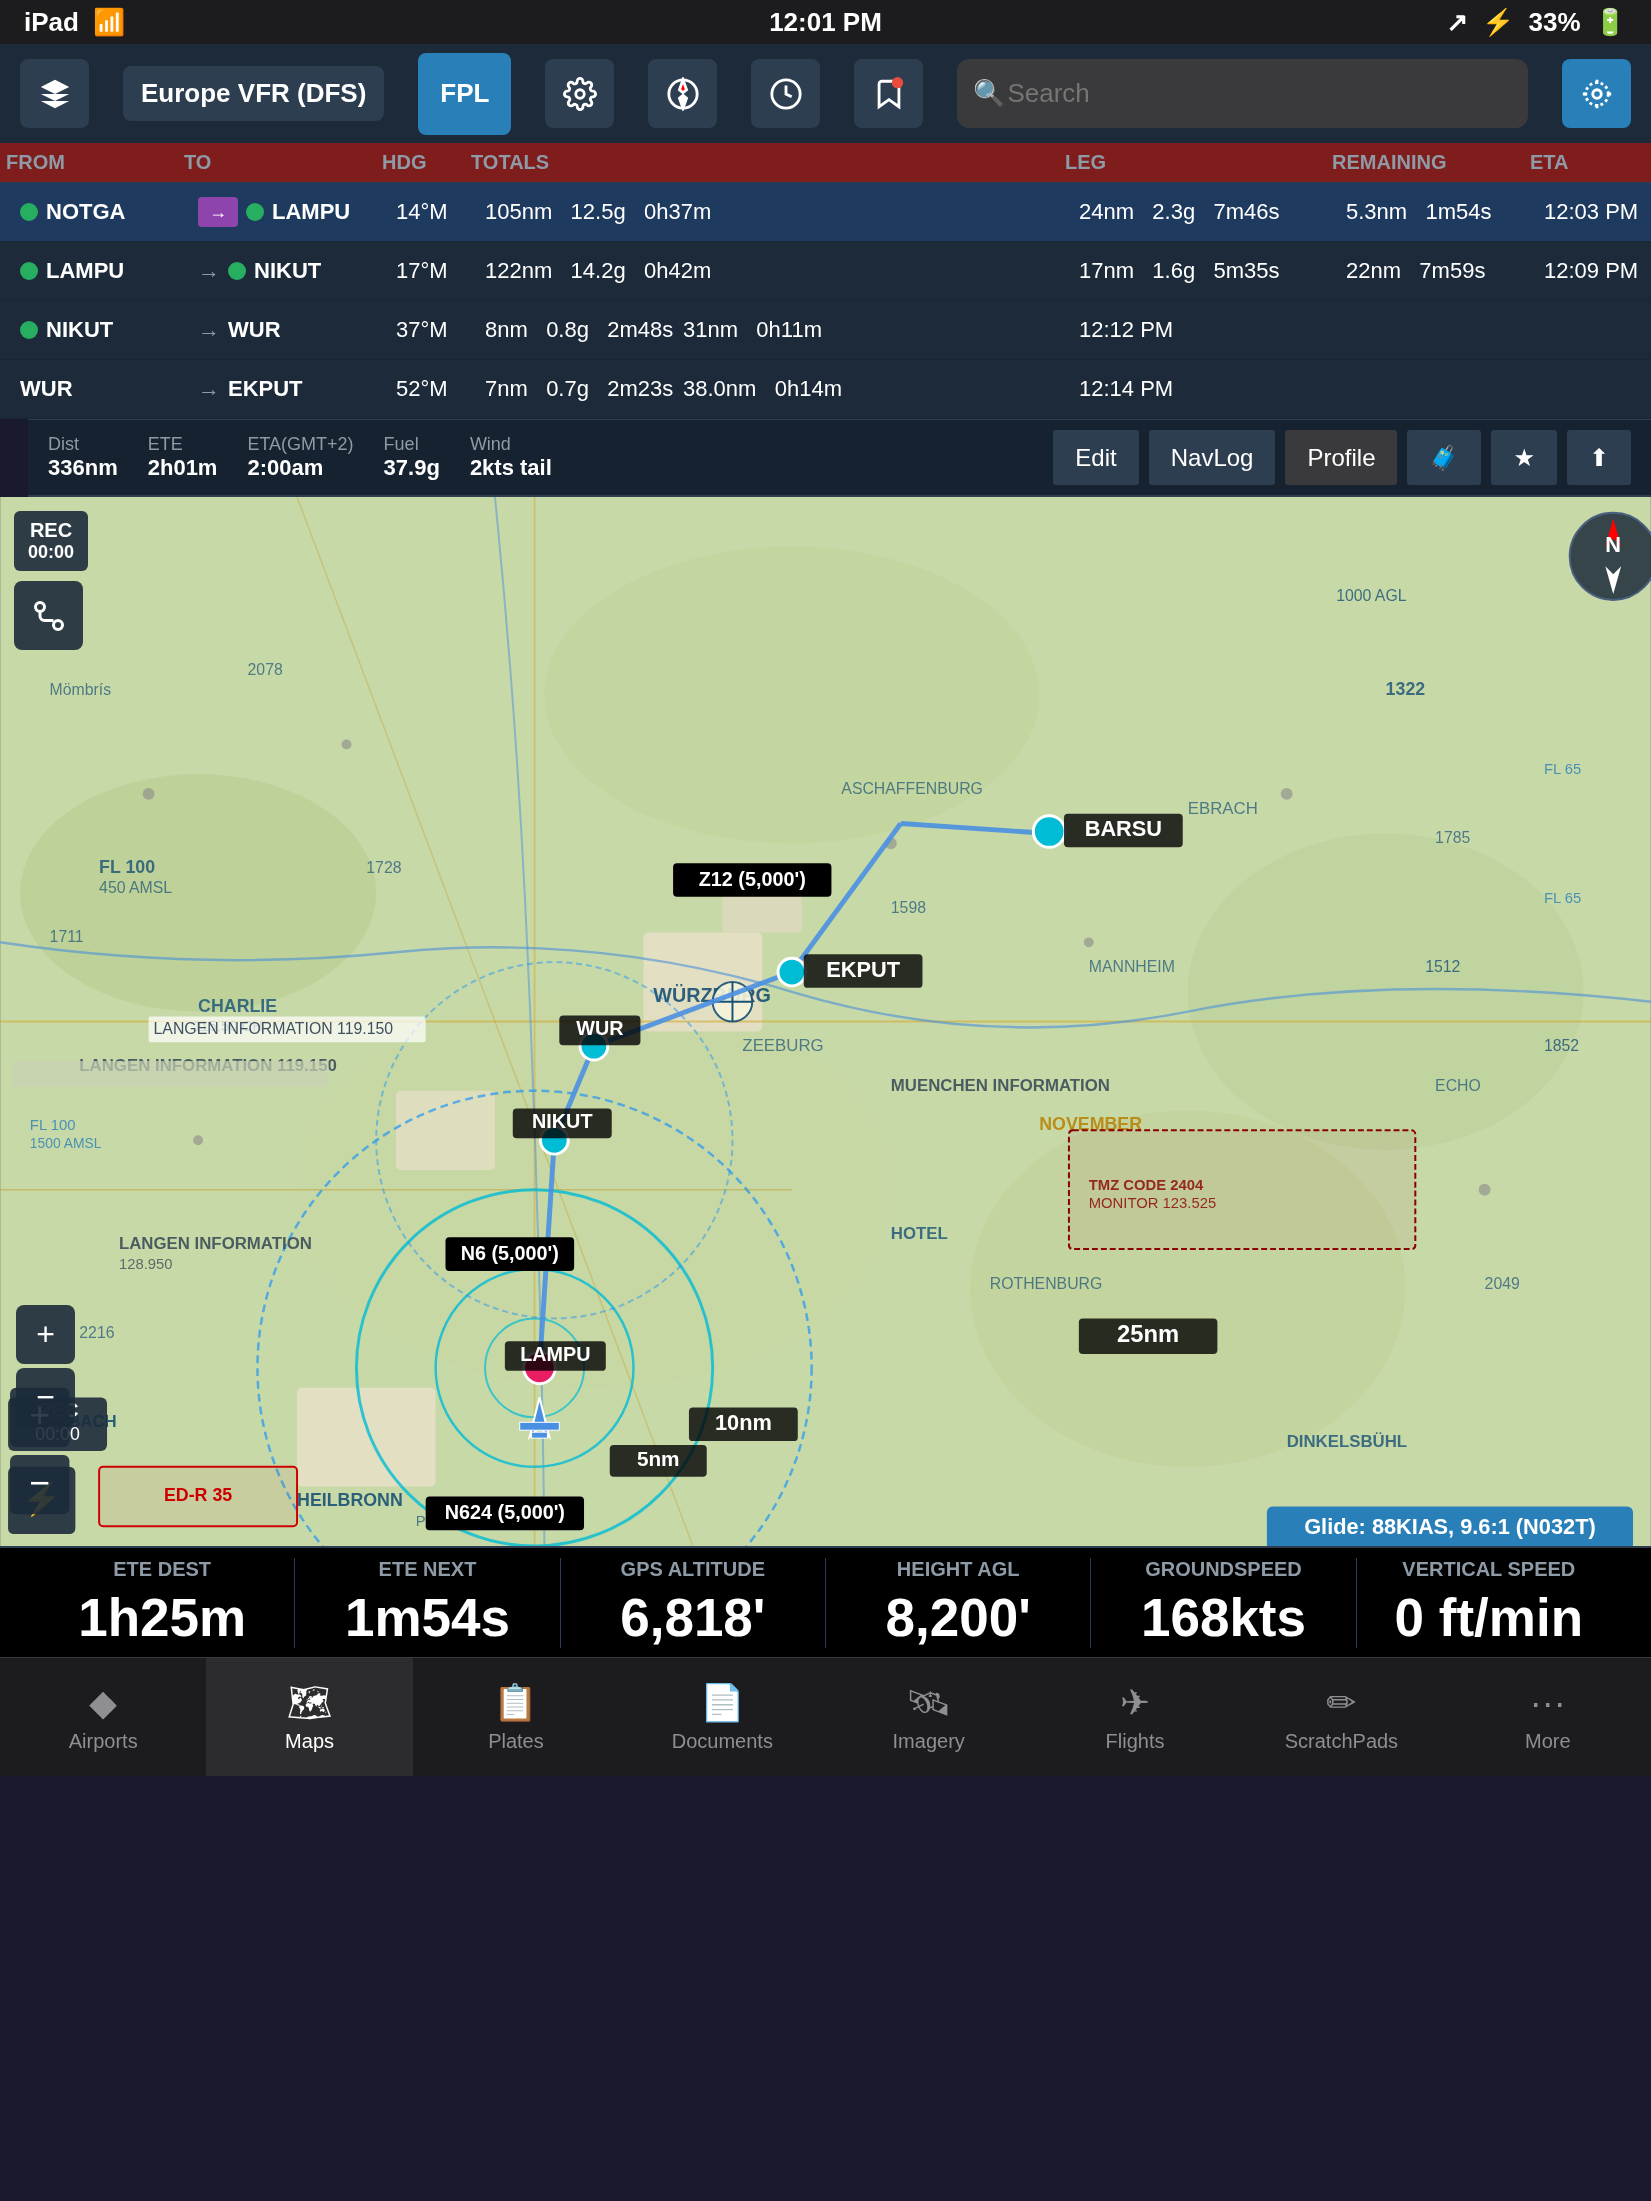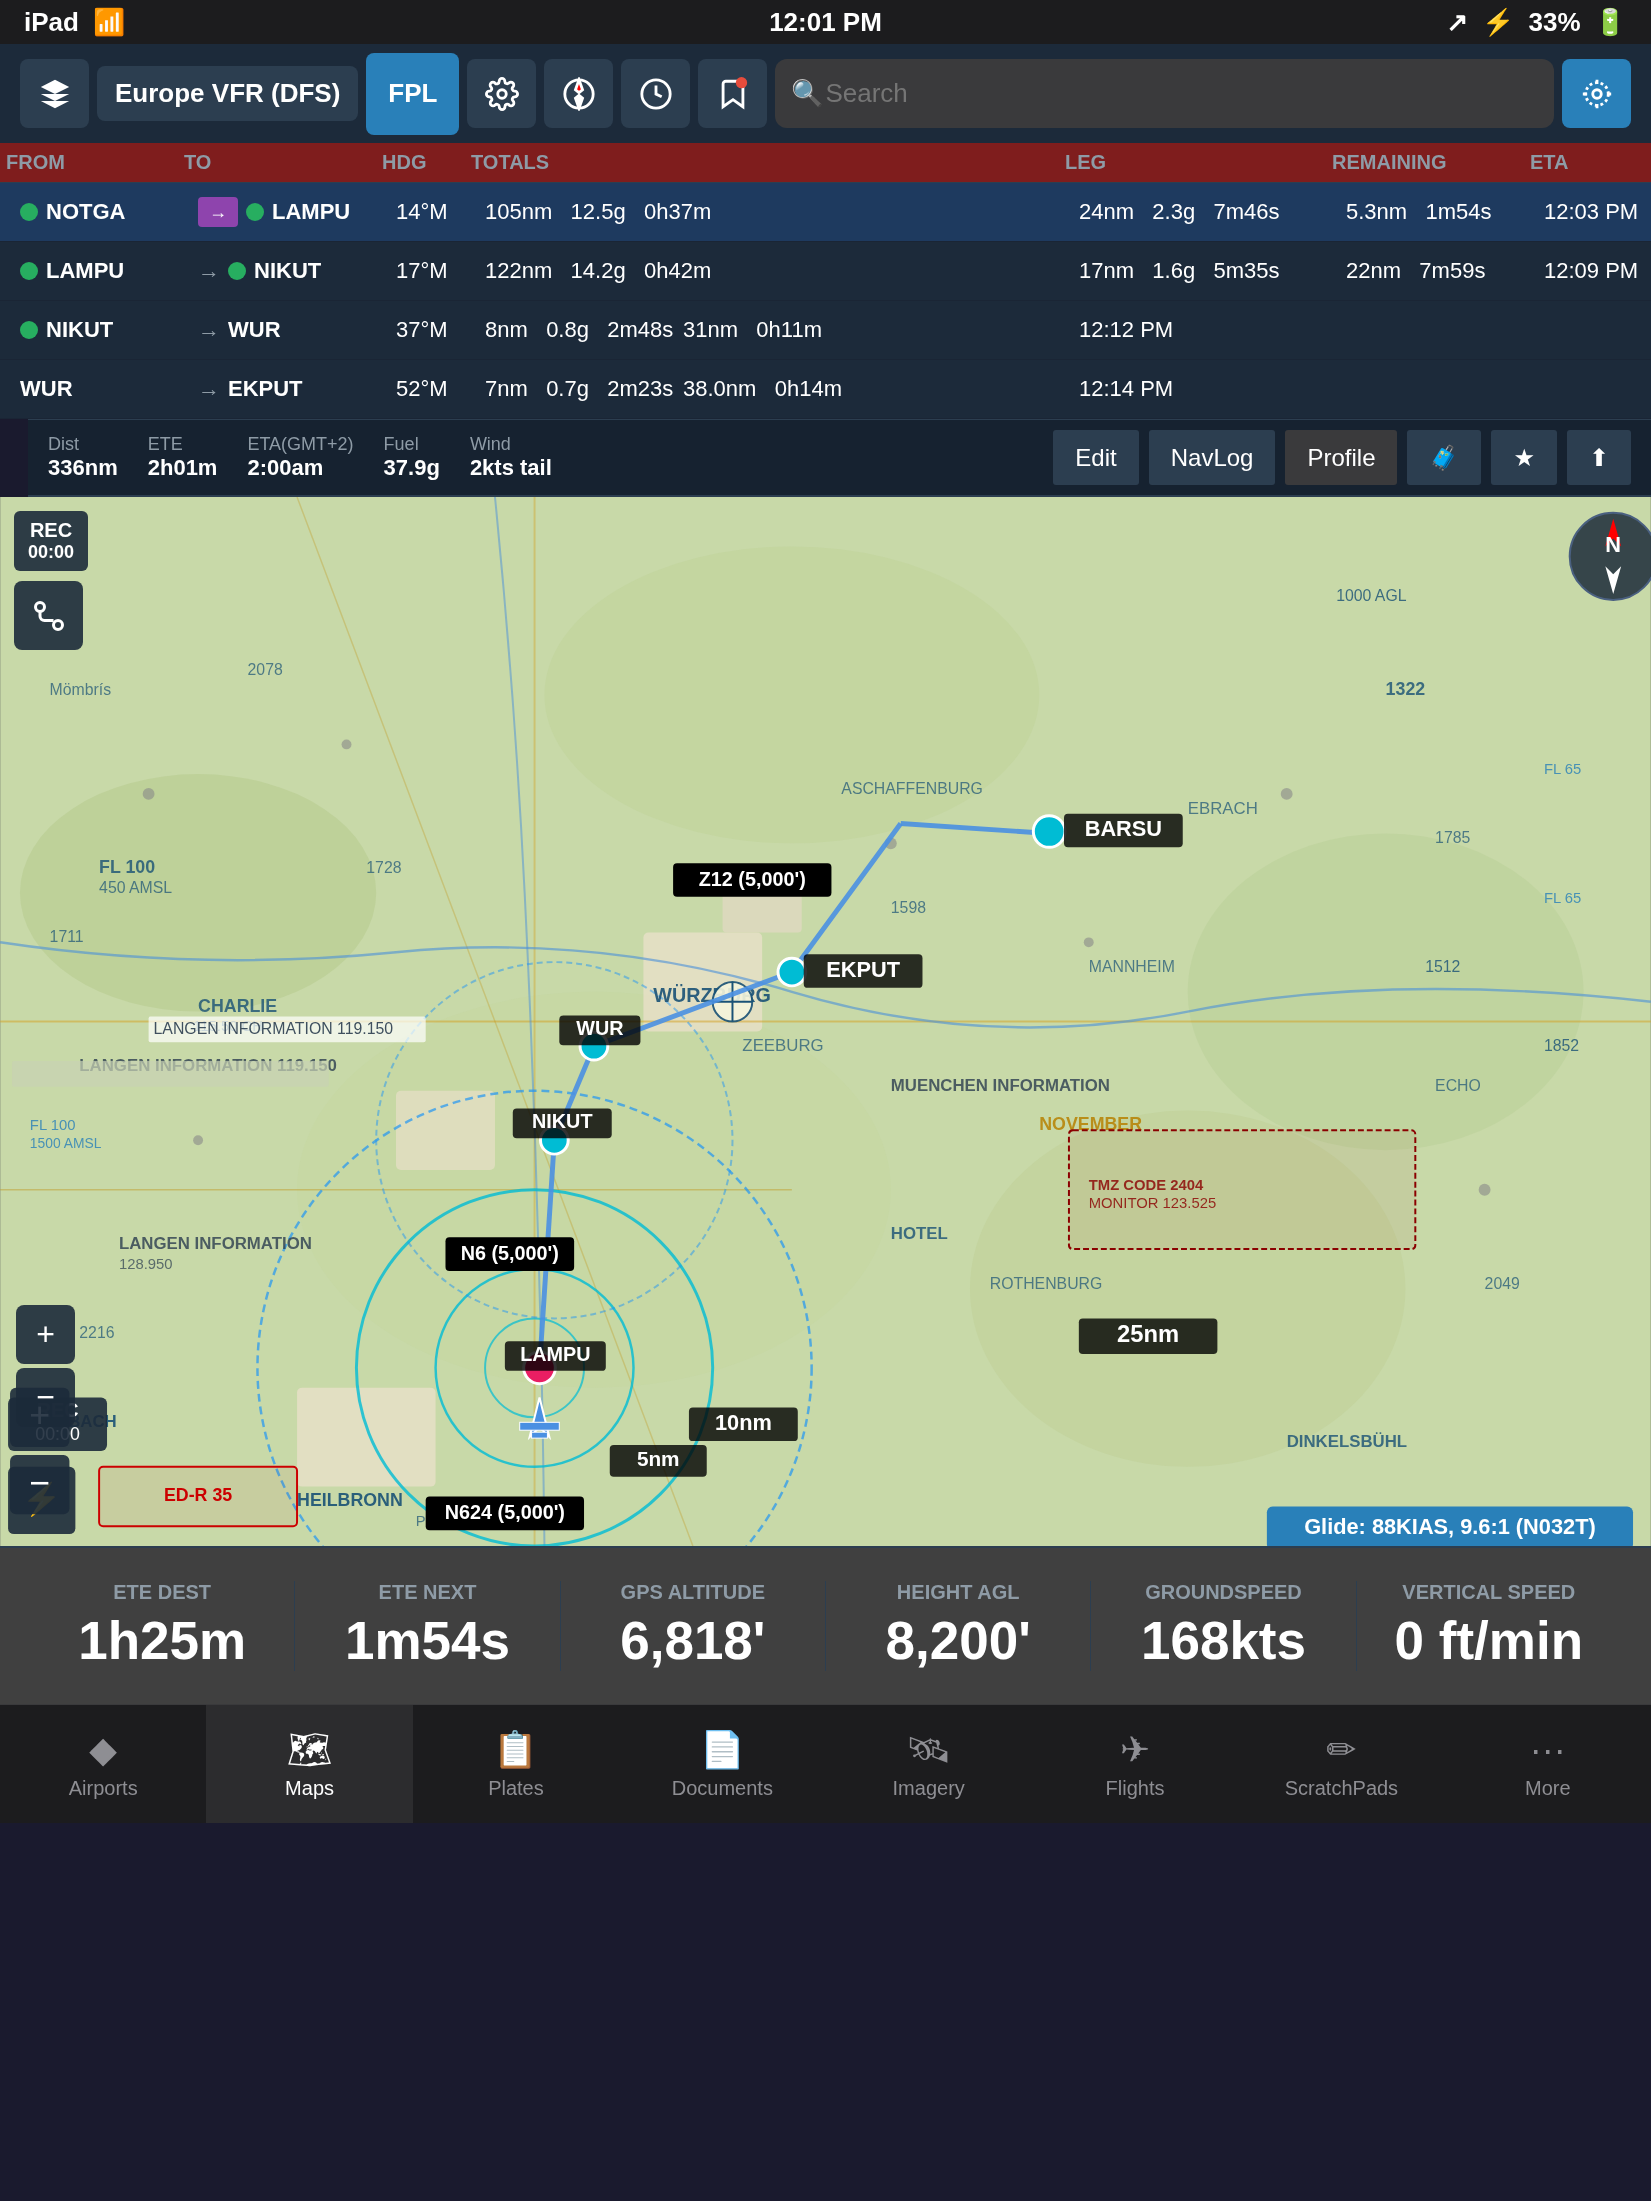--- a/index.html
+++ b/index.html
@@ -30,21 +30,21 @@
     .status-center { position: absolute; left: 50%; transform: translateX(-50%); }
     .status-right { display: flex; align-items: center; gap: 14px; margin-left: auto; }
 
     
     #toolbar {
       background: #1c2a3a;
       height: 99px;
       display: flex;
       align-items: center;
       padding: 0 20px;
-      gap: 8px;
+      gap: 34px;
       z-index: 100;
       position: relative;
     }
     .map-selector {
       background: #2c3e50;
       color: white;
       border: none;
       border-radius: 8px;
       padding: 12px 18px;
       font-size: 26px;
@@ -255,22 +255,22 @@
       height: 59px;
       font-size: 32px;
       display: flex;
       align-items: center;
       justify-content: center;
       cursor: pointer;
     }
 
     
     #telemetry-bar {
-      background: #404040;
-      height: 158px;
+      background: #000000;
+      height: 111px;
       display: flex;
       align-items: center;
       padding: 13px 30px;
       border-top: 2px solid #2c3e50;
       z-index: 100;
       position: relative;
     }
     .telem-item {
       flex: 1;
       display: flex;

